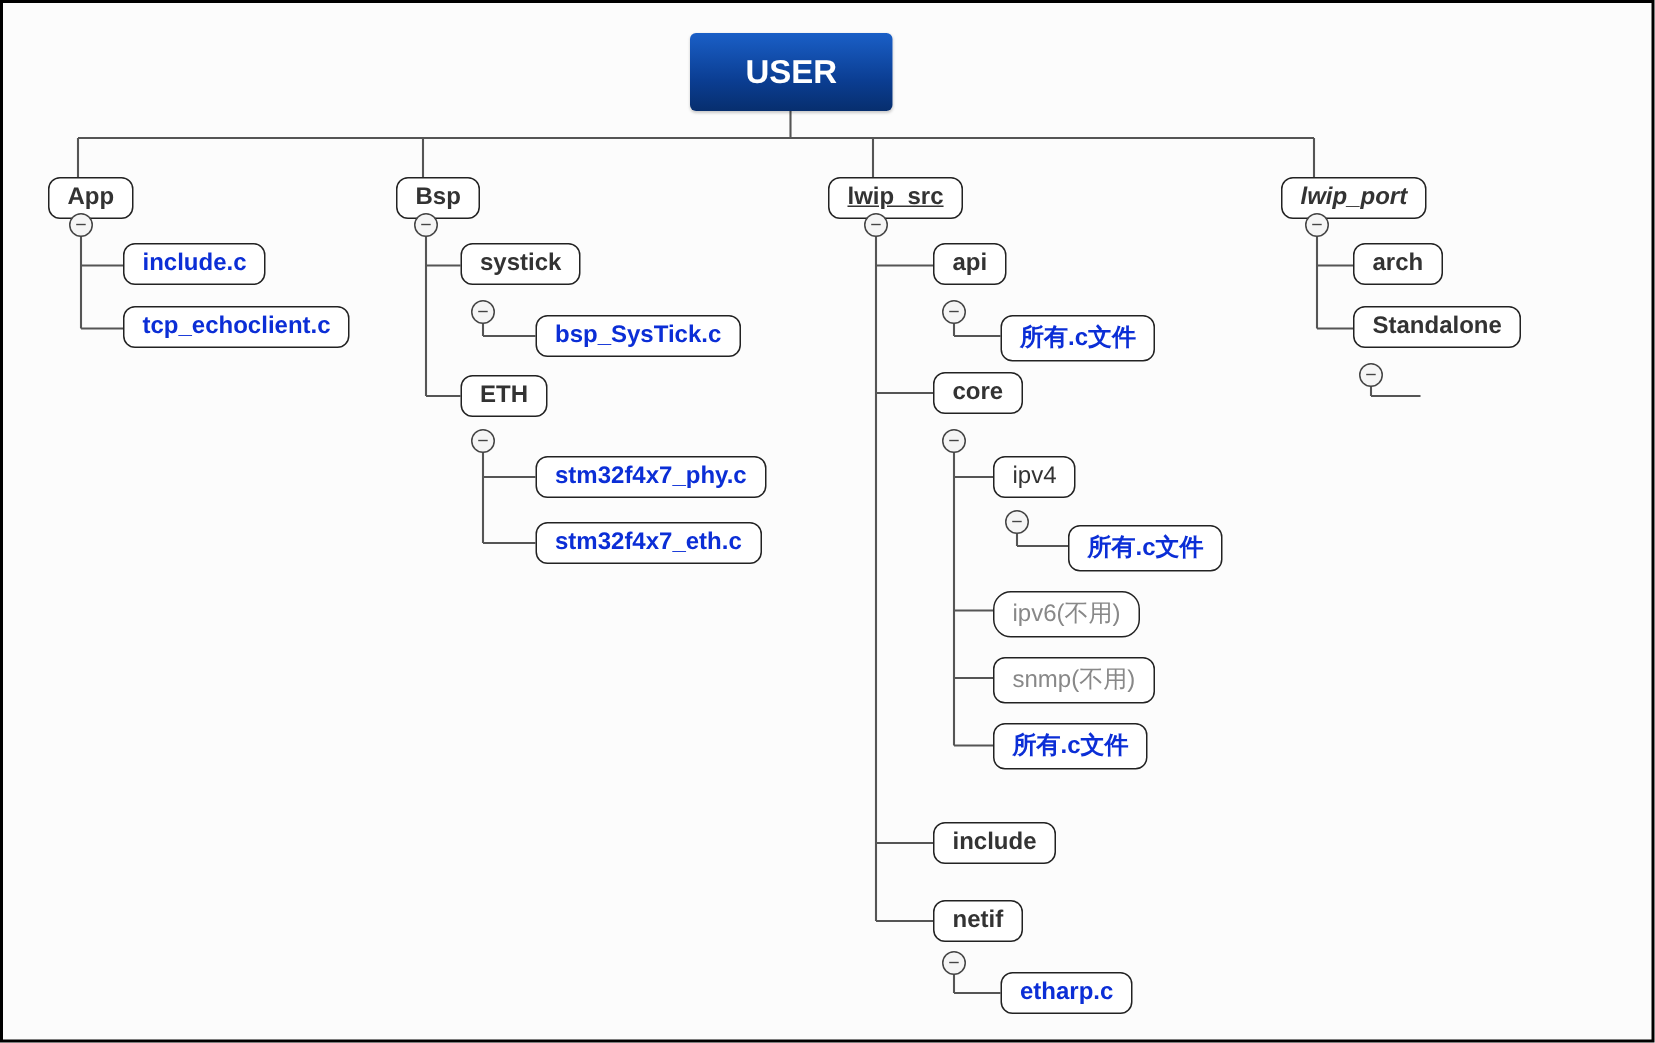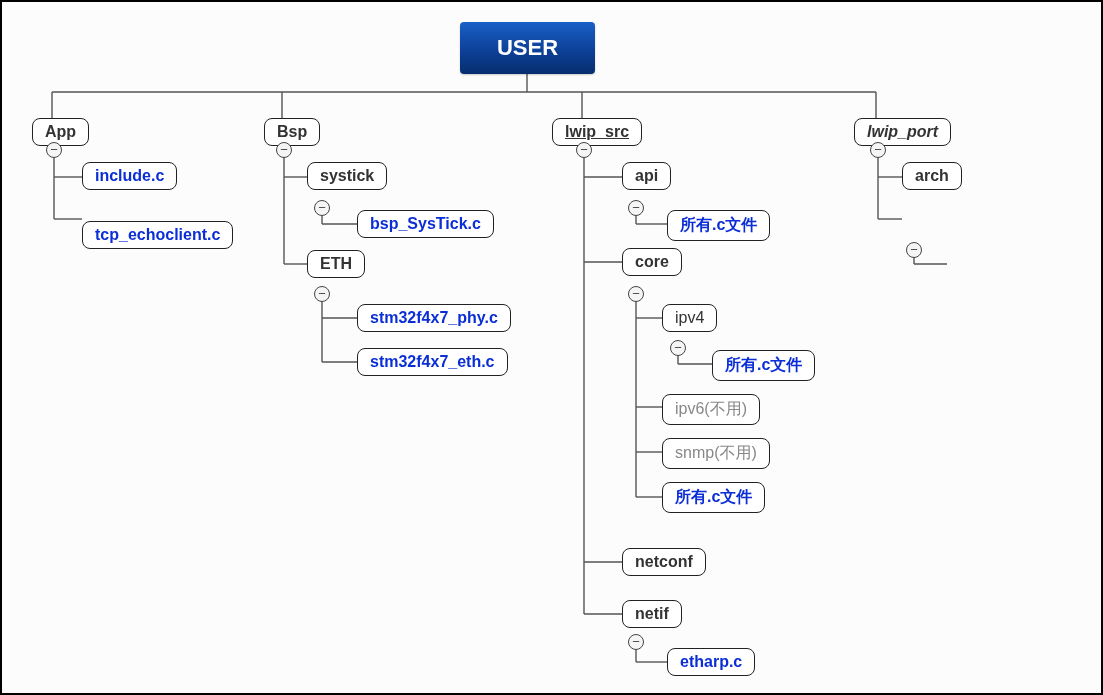--- a/index.html
+++ b/index.html
@@ -154,21 +154,21 @@
   </div>
 
   <div class="node sub" style="left:30px; top:116px;">
     <span>App</span>
   </div>
   <div class="toggle" style="left:44px; top:140px;">−</div>
 
   <div class="node file" style="left:80px; top:160px;">
     <span>include.c</span>
   </div>
-  <div class="node file" style="left:80px; top:202px;margin-top:17px;">
+  <div class="node file" style="left:80px; top:202px;">
     <span>tcp_echoclient.c</span>
   </div>
 
   <div class="node sub" style="left:262px; top:116px;">
     <span>Bsp</span>
   </div>
   <div class="toggle" style="left:274px; top:140px;">−</div>
 
   <div class="node sub" style="left:305px; top:160px;">
     <span>systick</span>
@@ -208,47 +208,50 @@
   <div class="toggle" style="left:626px; top:284px;">−</div>
 
   <div class="node sub" style="left:660px; top:302px; font-weight:normal;">
     <span>ipv4</span>
   </div>
   <div class="toggle" style="left:668px; top:338px;">−</div>
   <div class="node file" style="left:710px; top:348px;">
     <span>所有.c文件</span>
   </div>
 
-  <div class="node dim" style="left:660px; top:392px;">
+  <div class="node dim" style="left:660px; top:392px;border-radius:12px;">
     <span>ipv6(不用)</span>
   </div>
 
   <div class="node dim" style="left:660px; top:436px;">
     <span>snmp(不用)</span>
   </div>
 
   <div class="node file" style="left:660px; top:480px;">
     <span>所有.c文件</span>
   </div>
 
   <div class="node sub" style="left:620px; top:546px;">
-    <span>netconf</span>
+    <span>include</span>
   </div>
 
   <div class="node sub" style="left:620px; top:598px;">
     <span>netif</span>
   </div>
   <div class="toggle" style="left:626px; top:632px;">−</div>
   <div class="node file" style="left:665px; top:646px;">
     <span>etharp.c</span>
   </div>
 
   <div class="node sub" style="left:852px; top:116px;font-style:italic;">
     <span>lwip_port</span>
   </div>
   <div class="toggle" style="left:868px; top:140px;">−</div>
 
   <div class="node sub" style="left:900px; top:160px;">
     <span>arch</span>
   </div>
+  <div class="node sub" style="left:900px; top:202px;">
+    <span>Standalone</span>
+  </div>
   <div class="toggle" style="left:904px; top:240px;">−</div>
 
 </div>
 
 </body></html>

